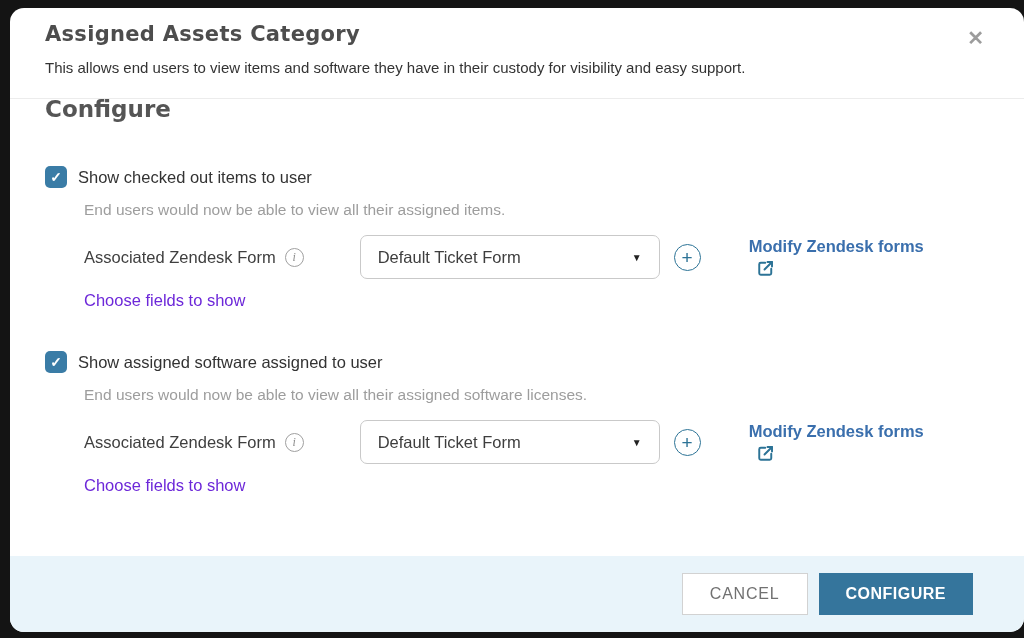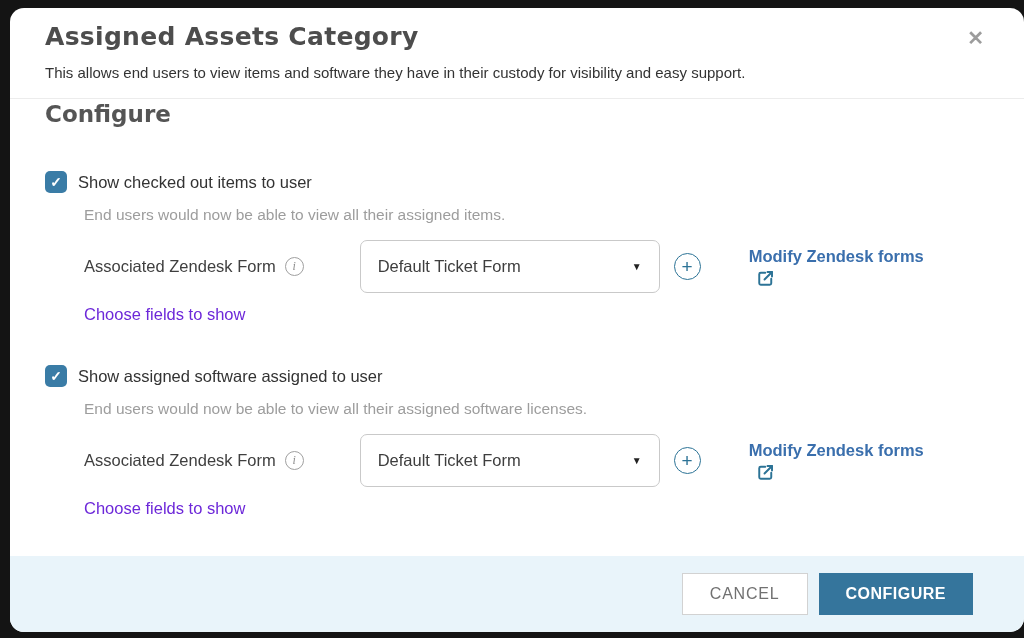--- a/index.html
+++ b/index.html
@@ -14,21 +14,21 @@
     position: absolute; left: 10px; top: 8px; right: 0; bottom: 6px;
     background: #ffffff; border-radius: 14px;
     display: flex; flex-direction: column; overflow: hidden;
   }
   .header-divider {
     position: absolute; left: 0; right: 0; top: 90px; height: 1px;
     background: #ececec; z-index: 0;
   }
   .modal-header { position: relative; padding: 14px 45px 0 35px; z-index: 1; }
   .modal-title {
-    margin: 0; font-size: 25px; font-weight: 700; color: #4d4d4d;
+    margin: 0; font-size: 21px; font-weight: 700; color: #4d4d4d;
     letter-spacing: 0.3px; font-family: "DejaVu Sans", "Liberation Sans", sans-serif;
   }
   .close-btn {
     position: absolute; top: 16px; right: 36px;
     background: none; border: none; cursor: pointer;
     color: #9c9c9c; font-size: 20px; font-weight: 700; line-height: 1; padding: 4px;
   }
   .modal-desc {
     margin: 10px 0 0; font-size: 15px; color: #333333;
     line-height: 1.62; max-width: 835px;
@@ -50,21 +50,21 @@
   .helper-text { margin: 13px 0 0 39px; font-size: 15.5px; color: #9d9d9d; }
   .form-row { margin: 16px 0 0 39px; display: flex; align-items: center; }
   .form-label { font-size: 16.5px; color: #3f3f3f; white-space: nowrap; }
   .info-icon {
     margin-left: 9px; width: 19px; height: 19px; border: 1.5px solid #a0a0a0;
     border-radius: 50%; color: #8e8e8e; font-size: 12px; font-style: italic;
     font-family: "Liberation Serif", serif;
     display: flex; align-items: center; justify-content: center; flex: none;
   }
   .dropdown {
-    margin-left: 56px; width: 300px; height: 53px;
+    margin-left: 56px; width: 300px; height: 44px;
     border: 1px solid #c9c9c9; border-radius: 7px; background: #ffffff;
     display: flex; align-items: center; justify-content: space-between;
     padding: 0 17px; font-size: 16.5px; color: #3e3e3e; cursor: pointer; flex: none;
   }
   .caret { font-size: 10px; color: #222222; }
   .plus-circle {
     margin-left: 14px; width: 27px; height: 27px; flex: none;
     border: 1.6px solid #2c7396; border-radius: 50%; background: none;
     color: #2c7396; font-size: 19px; line-height: 1; font-weight: 400;
     display: flex; align-items: center; justify-content: center; cursor: pointer;

